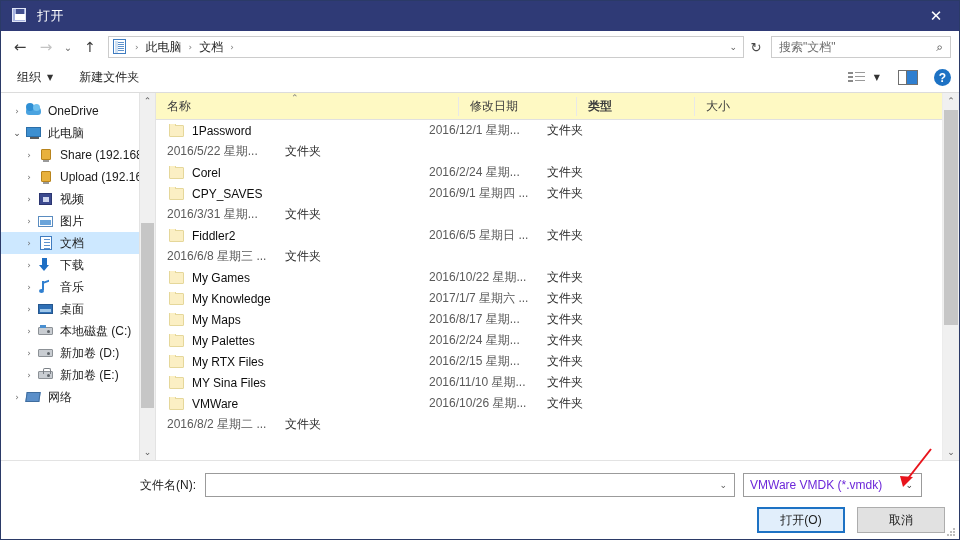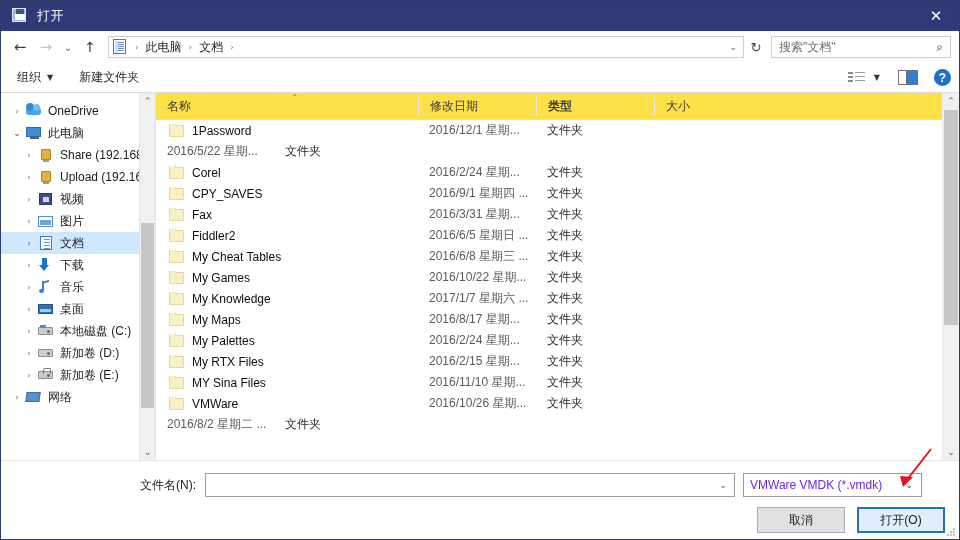--- a/index.html
+++ b/index.html
@@ -473,34 +473,34 @@
     min-width: 0;
     background: #ffffff;
   }
   .colhead {
     height: 27px;
     display: flex;
     align-items: center;
     border-bottom: 1px solid #e0e0e0;
     box-sizing: border-box;
     position: relative;
-    background: #fde047;
+    background: #fef9c3;
   }
   .col {
     font-size: 12px;
     color: #3c3c3c;
     padding-left: 11px;
     box-sizing: border-box;
     border-left: 1px solid #e8e8e8;
     height: 19px;
     line-height: 19px;
   }
   .col:first-child { border-left: none; }
   .col-name { width: 262px; }
-  .col-date { width: 118px; }
+  .col-date { width: 118px; margin-left: 40px; }
   .col-type { width: 118px; font-weight: bold; }
   .col-size { width: 90px; }
   .sort-caret {
     position: absolute;
     left: 135px; top: 0px;
     color: #7d7d7d;
     font-size: 9px;
     font-family: "DejaVu Sans", sans-serif;
   }
   .rows { position: absolute; top: 27px; left: 0; right: 17px; bottom: 0; overflow: hidden; }
@@ -871,42 +871,34 @@
           <div class="row">
             <div class="cell-name">
               <span class="folder"></span>
               <span class="fname">CPY_SAVES</span>
             </div>
             <div class="cell-date">2016/9/1 星期四 ...</div>
             <div class="cell-type">文件夹</div>
             <div class="cell-size"></div>
           </div>
           <div class="row">
-            <div class="cell-name">
-              <span class="folder"></span>
-              <span class="fname">Fax</span>
-            </div>
             <div class="cell-date">2016/3/31 星期...</div>
             <div class="cell-type">文件夹</div>
             <div class="cell-size"></div>
           </div>
           <div class="row">
             <div class="cell-name">
               <span class="folder"></span>
               <span class="fname">Fiddler2</span>
             </div>
             <div class="cell-date">2016/6/5 星期日 ...</div>
             <div class="cell-type">文件夹</div>
             <div class="cell-size"></div>
           </div>
           <div class="row">
-            <div class="cell-name">
-              <span class="folder"></span>
-              <span class="fname">My Cheat Tables</span>
-            </div>
             <div class="cell-date">2016/6/8 星期三 ...</div>
             <div class="cell-type">文件夹</div>
             <div class="cell-size"></div>
           </div>
           <div class="row">
             <div class="cell-name">
               <span class="folder"></span>
               <span class="fname">My Games</span>
             </div>
             <div class="cell-date">2016/10/22 星期...</div>
@@ -987,22 +979,22 @@
       <div class="fn-input">
         <span class="val"></span>
         <span class="cv">⌄</span>
       </div>
       <div class="filter-combo">
         <span class="val">VMWare VMDK (*.vmdk)</span>
         <span class="cv">⌄</span>
       </div>
     </div>
     <div class="btn-row">
+      <div class="btn primary">打开(O)</div>
       <div class="btn">取消</div>
-      <div class="btn primary">打开(O)</div>
     </div>
     <div class="resizer">
       <i style="left:7px;top:1px"></i>
       <i style="left:4px;top:4px"></i>
         <i style="left:7px;top:4px"></i>
       <i style="left:1px;top:7px"></i>
         <i style="left:4px;top:7px"></i>
         <i style="left:7px;top:7px"></i>
     </div>
   </div>

